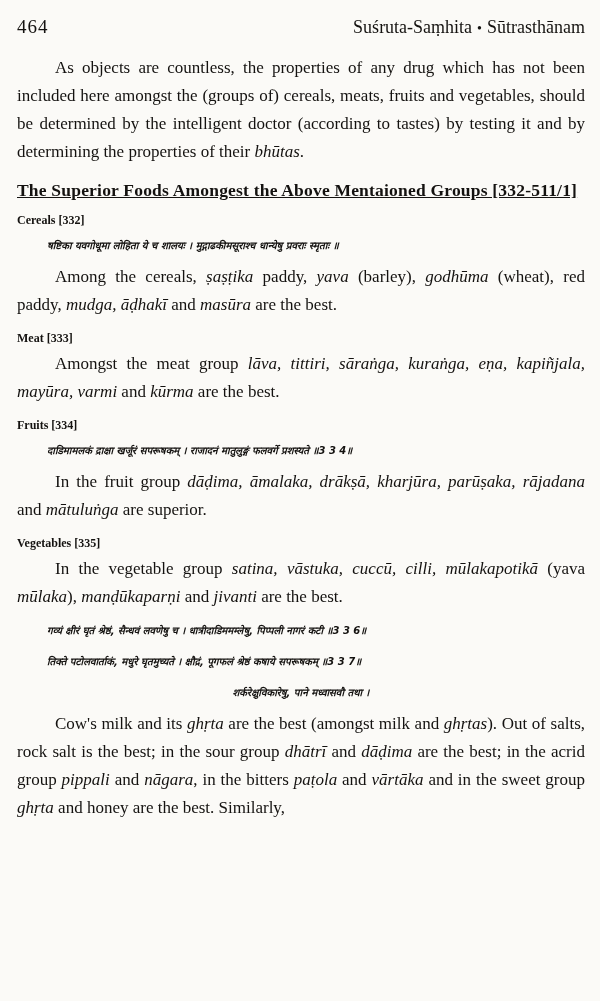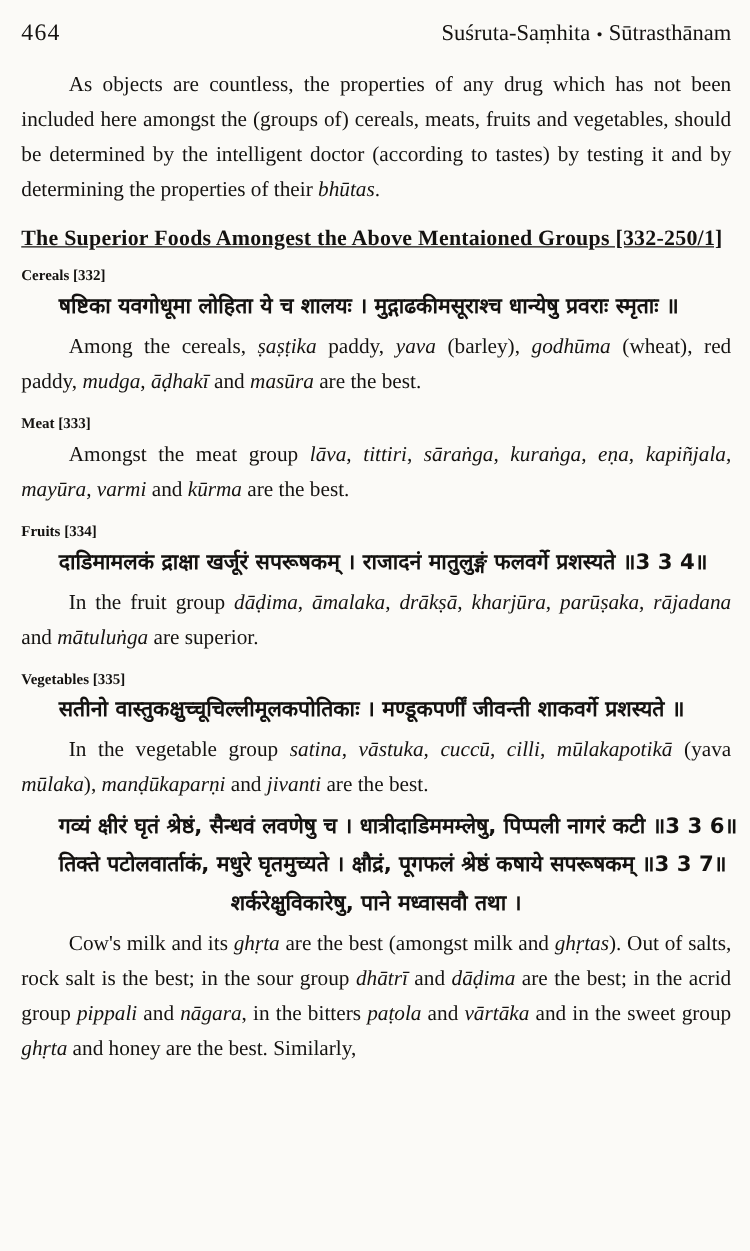--- a/index.html
+++ b/index.html
@@ -42,60 +42,60 @@
     margin: 14px 0 6px 0;
     letter-spacing: 0.2px;
   }
   .subhead {
     font-size: 12px;
     font-weight: bold;
     margin: 12px 0 4px 0;
   }
   .verse {
     font-weight: bold;
-    font-size: 17px;
+    font-size: 10px;
     line-height: 27px;
     margin: 2px 0 4px 0;
     padding-left: 30px;
     font-family: "DejaVu Sans", sans-serif;
     white-space: nowrap;
+    font-style: italic;
   }
   .verse.center {
     text-align: center;
     padding-left: 0;
   }
   i { }
 </style>
 </head>
 <body>
 
 <div class="page">
 
   <div class="header">
     <span class="pagenum">464</span>
     <span class="running"><span>Suśruta-Saṃhita</span><span class="sep">•</span><span>Sūtrasthānam</span></span>
   </div>
 
   <p class="body"><span>As objects are countless, the properties of any drug which has not been included here amongst the (groups of) cereals, meats, fruits and vegetables, should be determined by the intelligent doctor (according to tastes) by testing it and by determining the properties of their </span><i>bhūtas</i><span>.</span></p>
 
-  <div class="mainhead">The Superior Foods Amongest the Above Mentaioned Groups [332-250/1]</div>
+  <div class="mainhead">The Superior Foods Amongest the Above Mentaioned Groups [332-511/1]</div>
 
   <div class="subhead">Cereals [332]</div>
   <div class="verse">षष्टिका यवगोधूमा लोहिता ये च शालयः । मुद्गाढकीमसूराश्च धान्येषु प्रवराः स्मृताः ॥</div>
   <p class="body"><span>Among the cereals, </span><i>ṣaṣṭika</i><span> paddy, </span><i>yava</i><span> (barley), </span><i>godhūma</i><span> (wheat), red paddy, </span><i>mudga, āḍhakī</i><span> and </span><i>masūra</i><span> are the best.</span></p>
 
   <div class="subhead">Meat [333]</div>
   <p class="body"><span>Amongst the meat group </span><i>lāva, tittiri, sāraṅga, kuraṅga, eṇa, kapiñjala, mayūra, varmi</i><span> and </span><i>kūrma</i><span> are the best.</span></p>
 
   <div class="subhead">Fruits [334]</div>
   <div class="verse">दाडिमामलकं द्राक्षा खर्जूरं सपरूषकम् । राजादनं मातुलुङ्गं फलवर्गे प्रशस्यते ॥3 3 4॥</div>
   <p class="body"><span>In the fruit group </span><i>dāḍima, āmalaka, drākṣā, kharjūra, parūṣaka, rājadana</i><span> and </span><i>mātuluṅga</i><span> are superior.</span></p>
 
   <div class="subhead">Vegetables [335]</div>
-  <div class="verse">सतीनो वास्तुकक्षुच्चूचिल्लीमूलकपोतिकाः । मण्डूकपर्णीं जीवन्ती शाकवर्गे प्रशस्यते ॥</div>
   <p class="body"><span>In the vegetable group </span><i>satina, vāstuka, cuccū, cilli, mūlakapotikā</i><span> (yava </span><i>mūlaka</i><span>), </span><i>manḍūkaparṇi</i><span> and </span><i>jivanti</i><span> are the best.</span></p>
 
   <div class="verse">गव्यं क्षीरं घृतं श्रेष्ठं, सैन्धवं लवणेषु च । धात्रीदाडिममम्लेषु, पिप्पली नागरं कटी ॥3 3 6॥</div>
   <div class="verse">तिक्ते पटोलवार्ताकं, मधुरे घृतमुच्यते । क्षौद्रं, पूगफलं श्रेष्ठं कषाये सपरूषकम् ॥3 3 7॥</div>
   <div class="verse center">शर्करेक्षुविकारेषु, पाने मध्वासवौ तथा ।</div>
   <p class="body"><span>Cow's milk and its </span><i>ghṛta</i><span> are the best (amongst milk and </span><i>ghṛtas</i><span>). Out of salts, rock salt is the best; in the sour group </span><i>dhātrī</i><span> and </span><i>dāḍima</i><span> are the best; in the acrid group </span><i>pippali</i><span> and </span><i>nāgara</i><span>, in the bitters </span><i>paṭola</i><span> and </span><i>vārtāka</i><span> and in the sweet group </span><i>ghṛta</i><span> and honey are the best. Similarly,</span></p>
 
 </div>
 
 </body></html>

